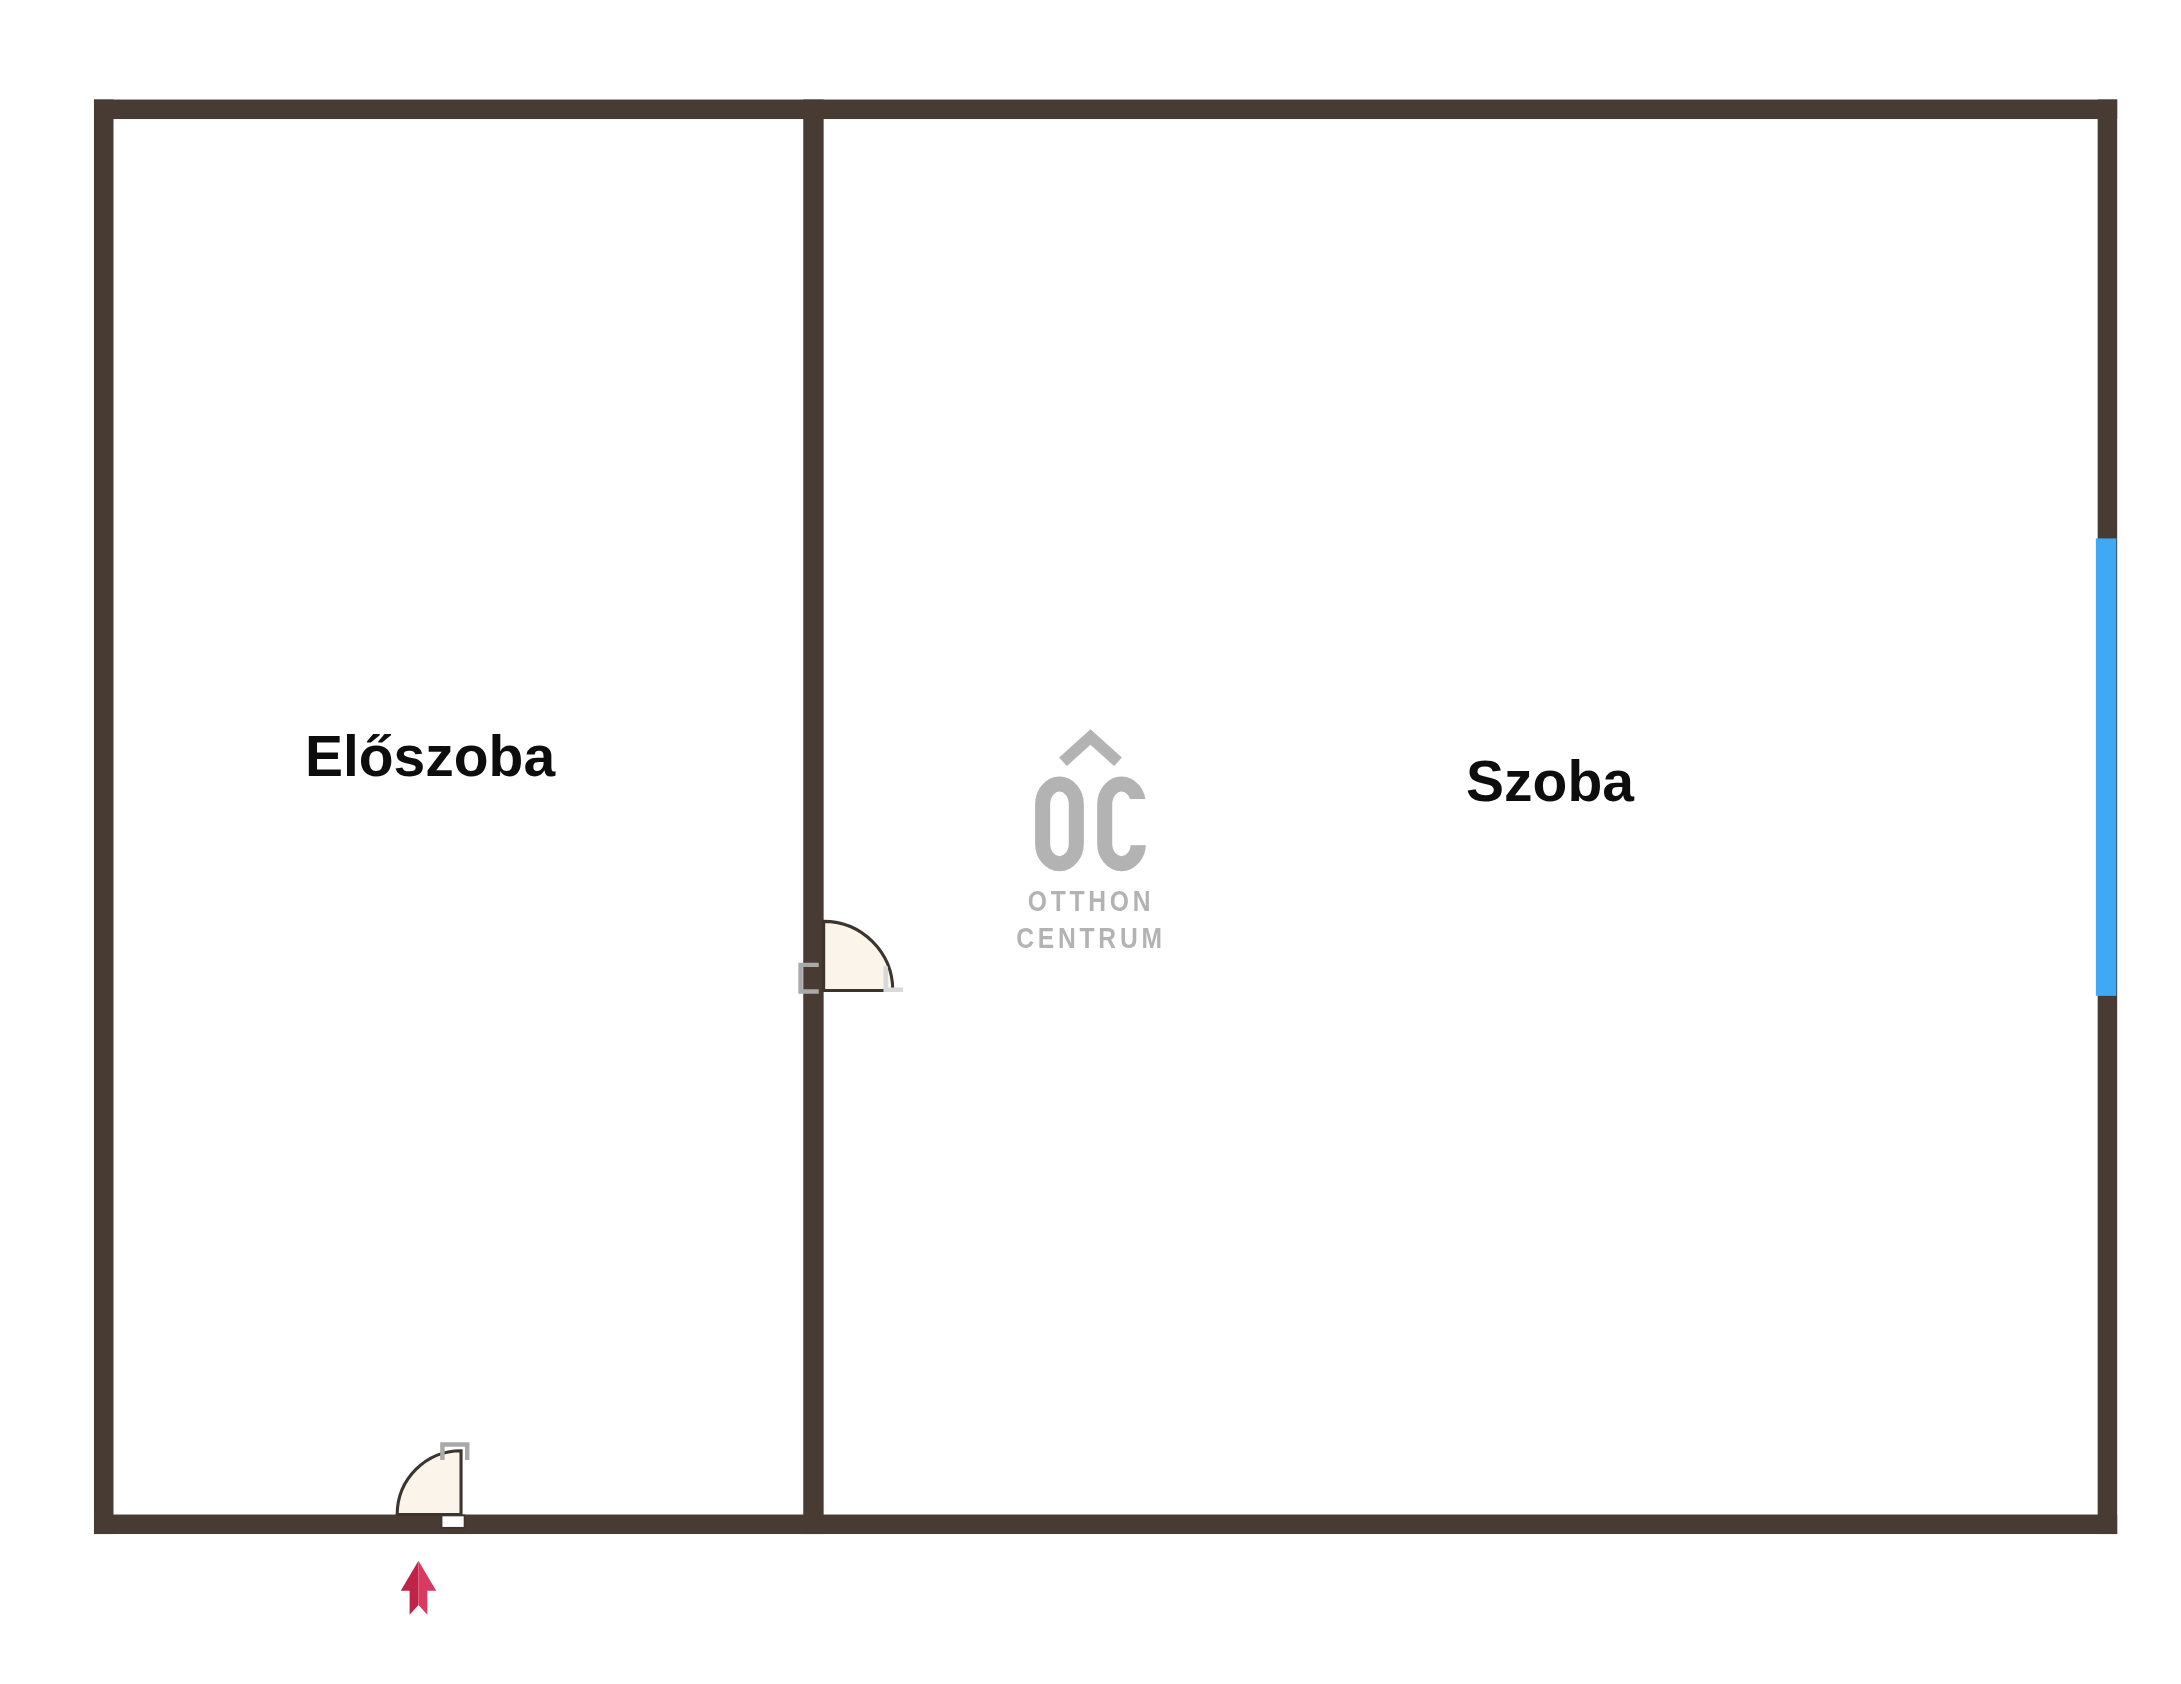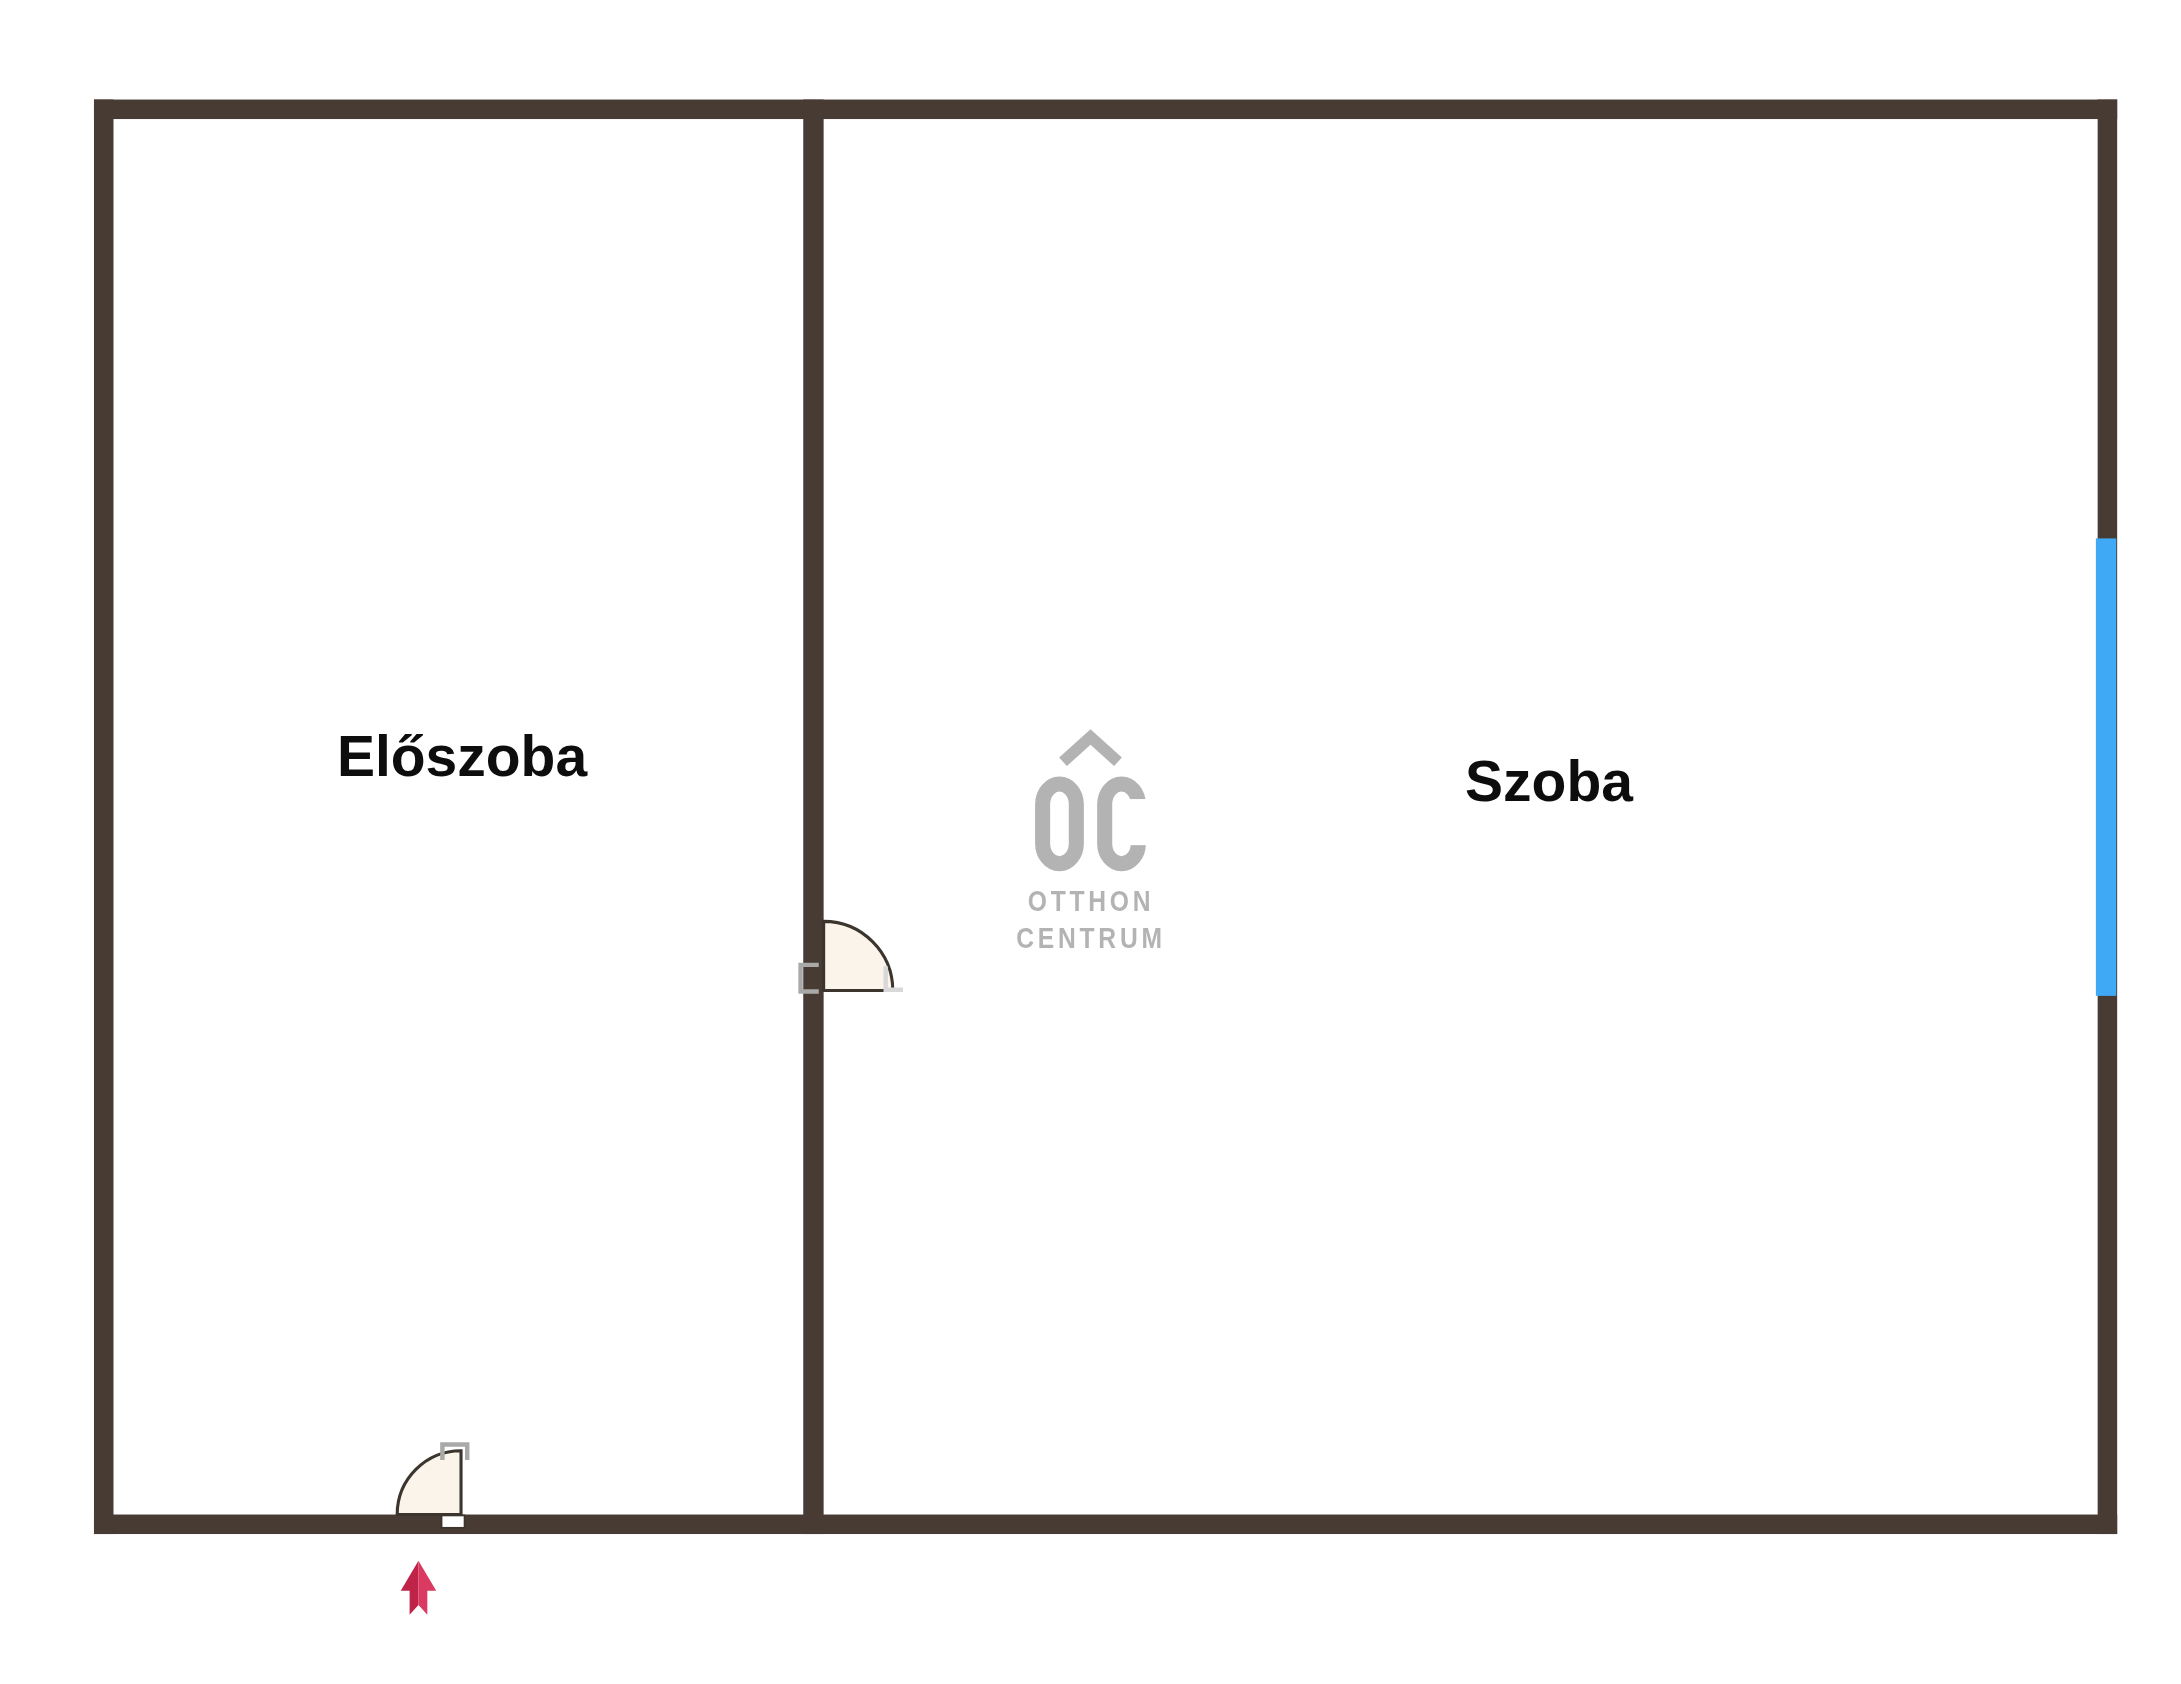--- a/index.html
+++ b/index.html
@@ -12,21 +12,20 @@
   .plan-svg { position: absolute; left: 0; top: 0; }
 
   .room-label {
     position: absolute;
     transform: translate(-50%, -50%);
     font-weight: bold;
     font-size: 57px;
     color: #0d0d0d;
     white-space: nowrap;
     letter-spacing: 0;
-    margin-left: 32px;
   }
 
   .wm-text {
     position: absolute;
     transform: translate(-50%, -50%) scaleX(0.85);
     font-weight: 700;
     font-size: 29px;
     letter-spacing: 4.4px;
     color: #b3b3b3;
     white-space: nowrap;
@@ -72,20 +71,20 @@
     <g aria-label="OC">
       <polyline class="wm-stroke" points="1199,859 1230,831 1261,859" stroke-width="13"></polyline>
       <rect class="wm-stroke" x="1176" y="884" width="38" height="90" rx="19" ry="23" stroke-width="17"></rect>
       <rect class="wm-stroke" x="1246" y="884" width="38" height="90" rx="19" ry="23" stroke-width="17"></rect>
       <rect class="wm-cover" x="1271" y="901" width="29" height="52"></rect>
     </g>
   </svg>
 
   <div class="room-label" style="left:430px; top:756px;">Előszoba</div>
 
-  <div class="room-label" style="left:1517px; top:781px;">Szoba</div>
+  <div class="room-label" style="left:1550px; top:781px;">Szoba</div>
 
   <div class="wm-text" style="left:1091px; top:901px;">OTTHON</div>
 
   <div class="wm-text" style="left:1091px; top:938px;">CENTRUM</div>
 
 </div>
 
 
 </body></html>

